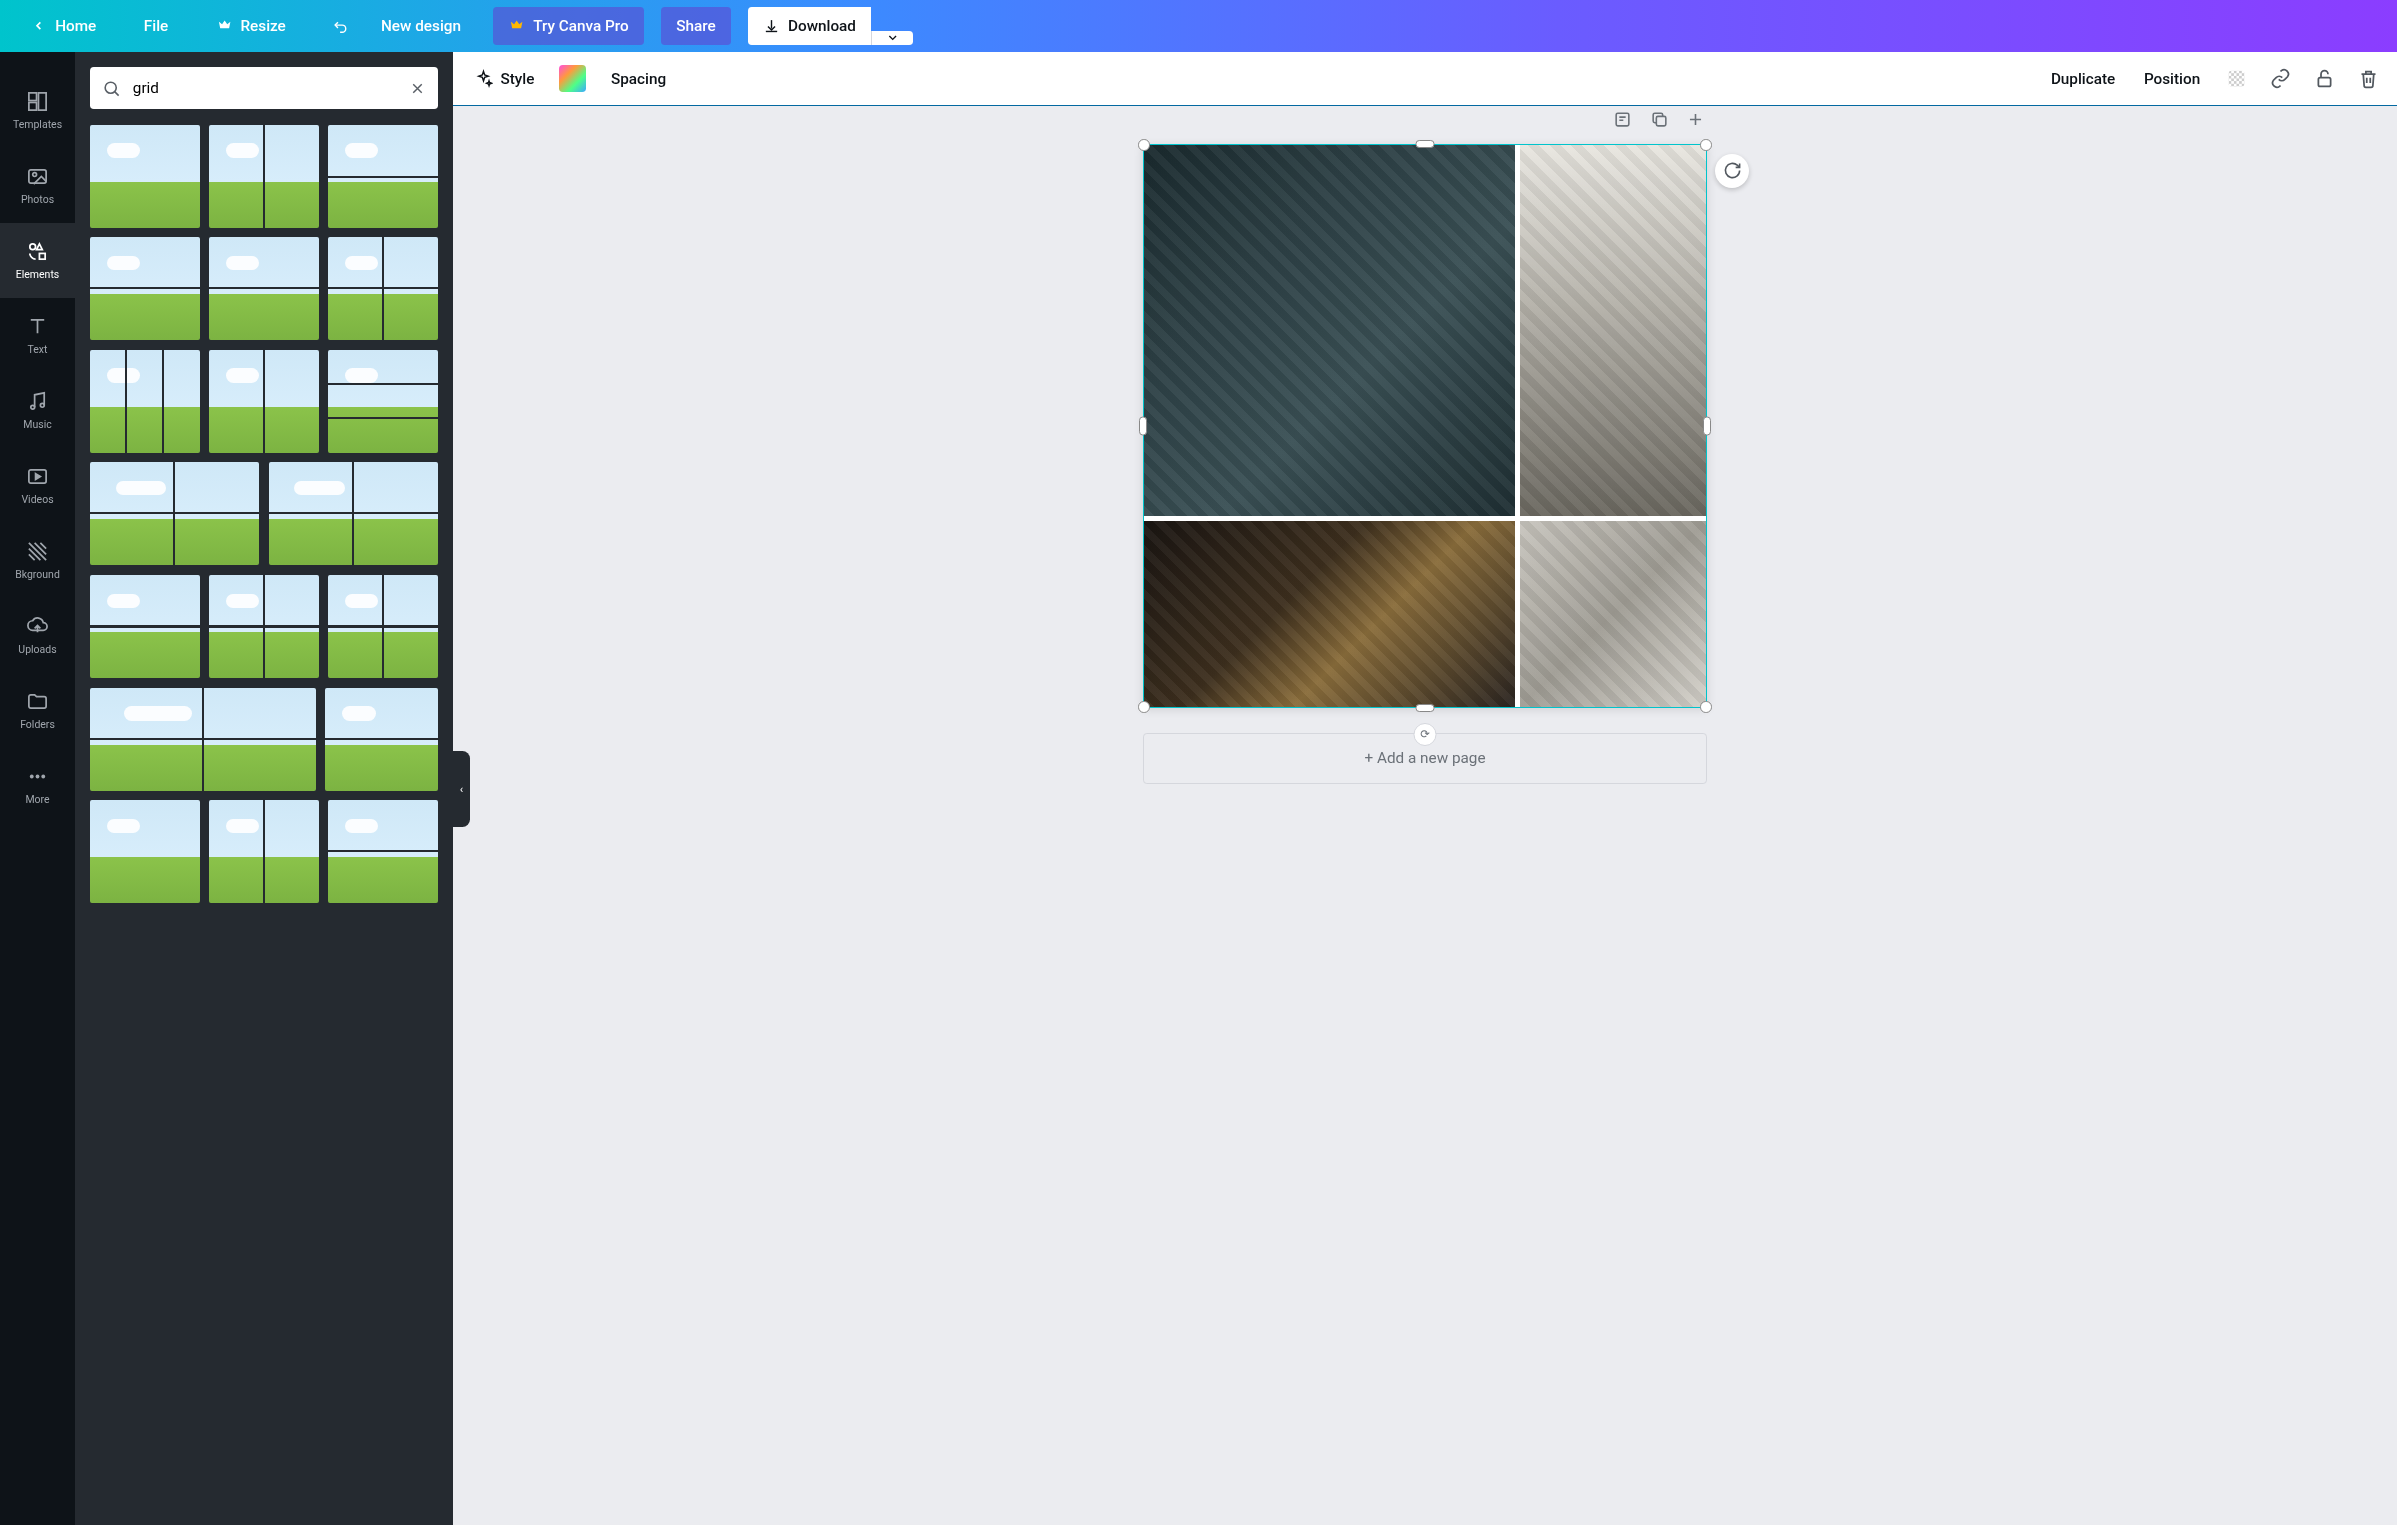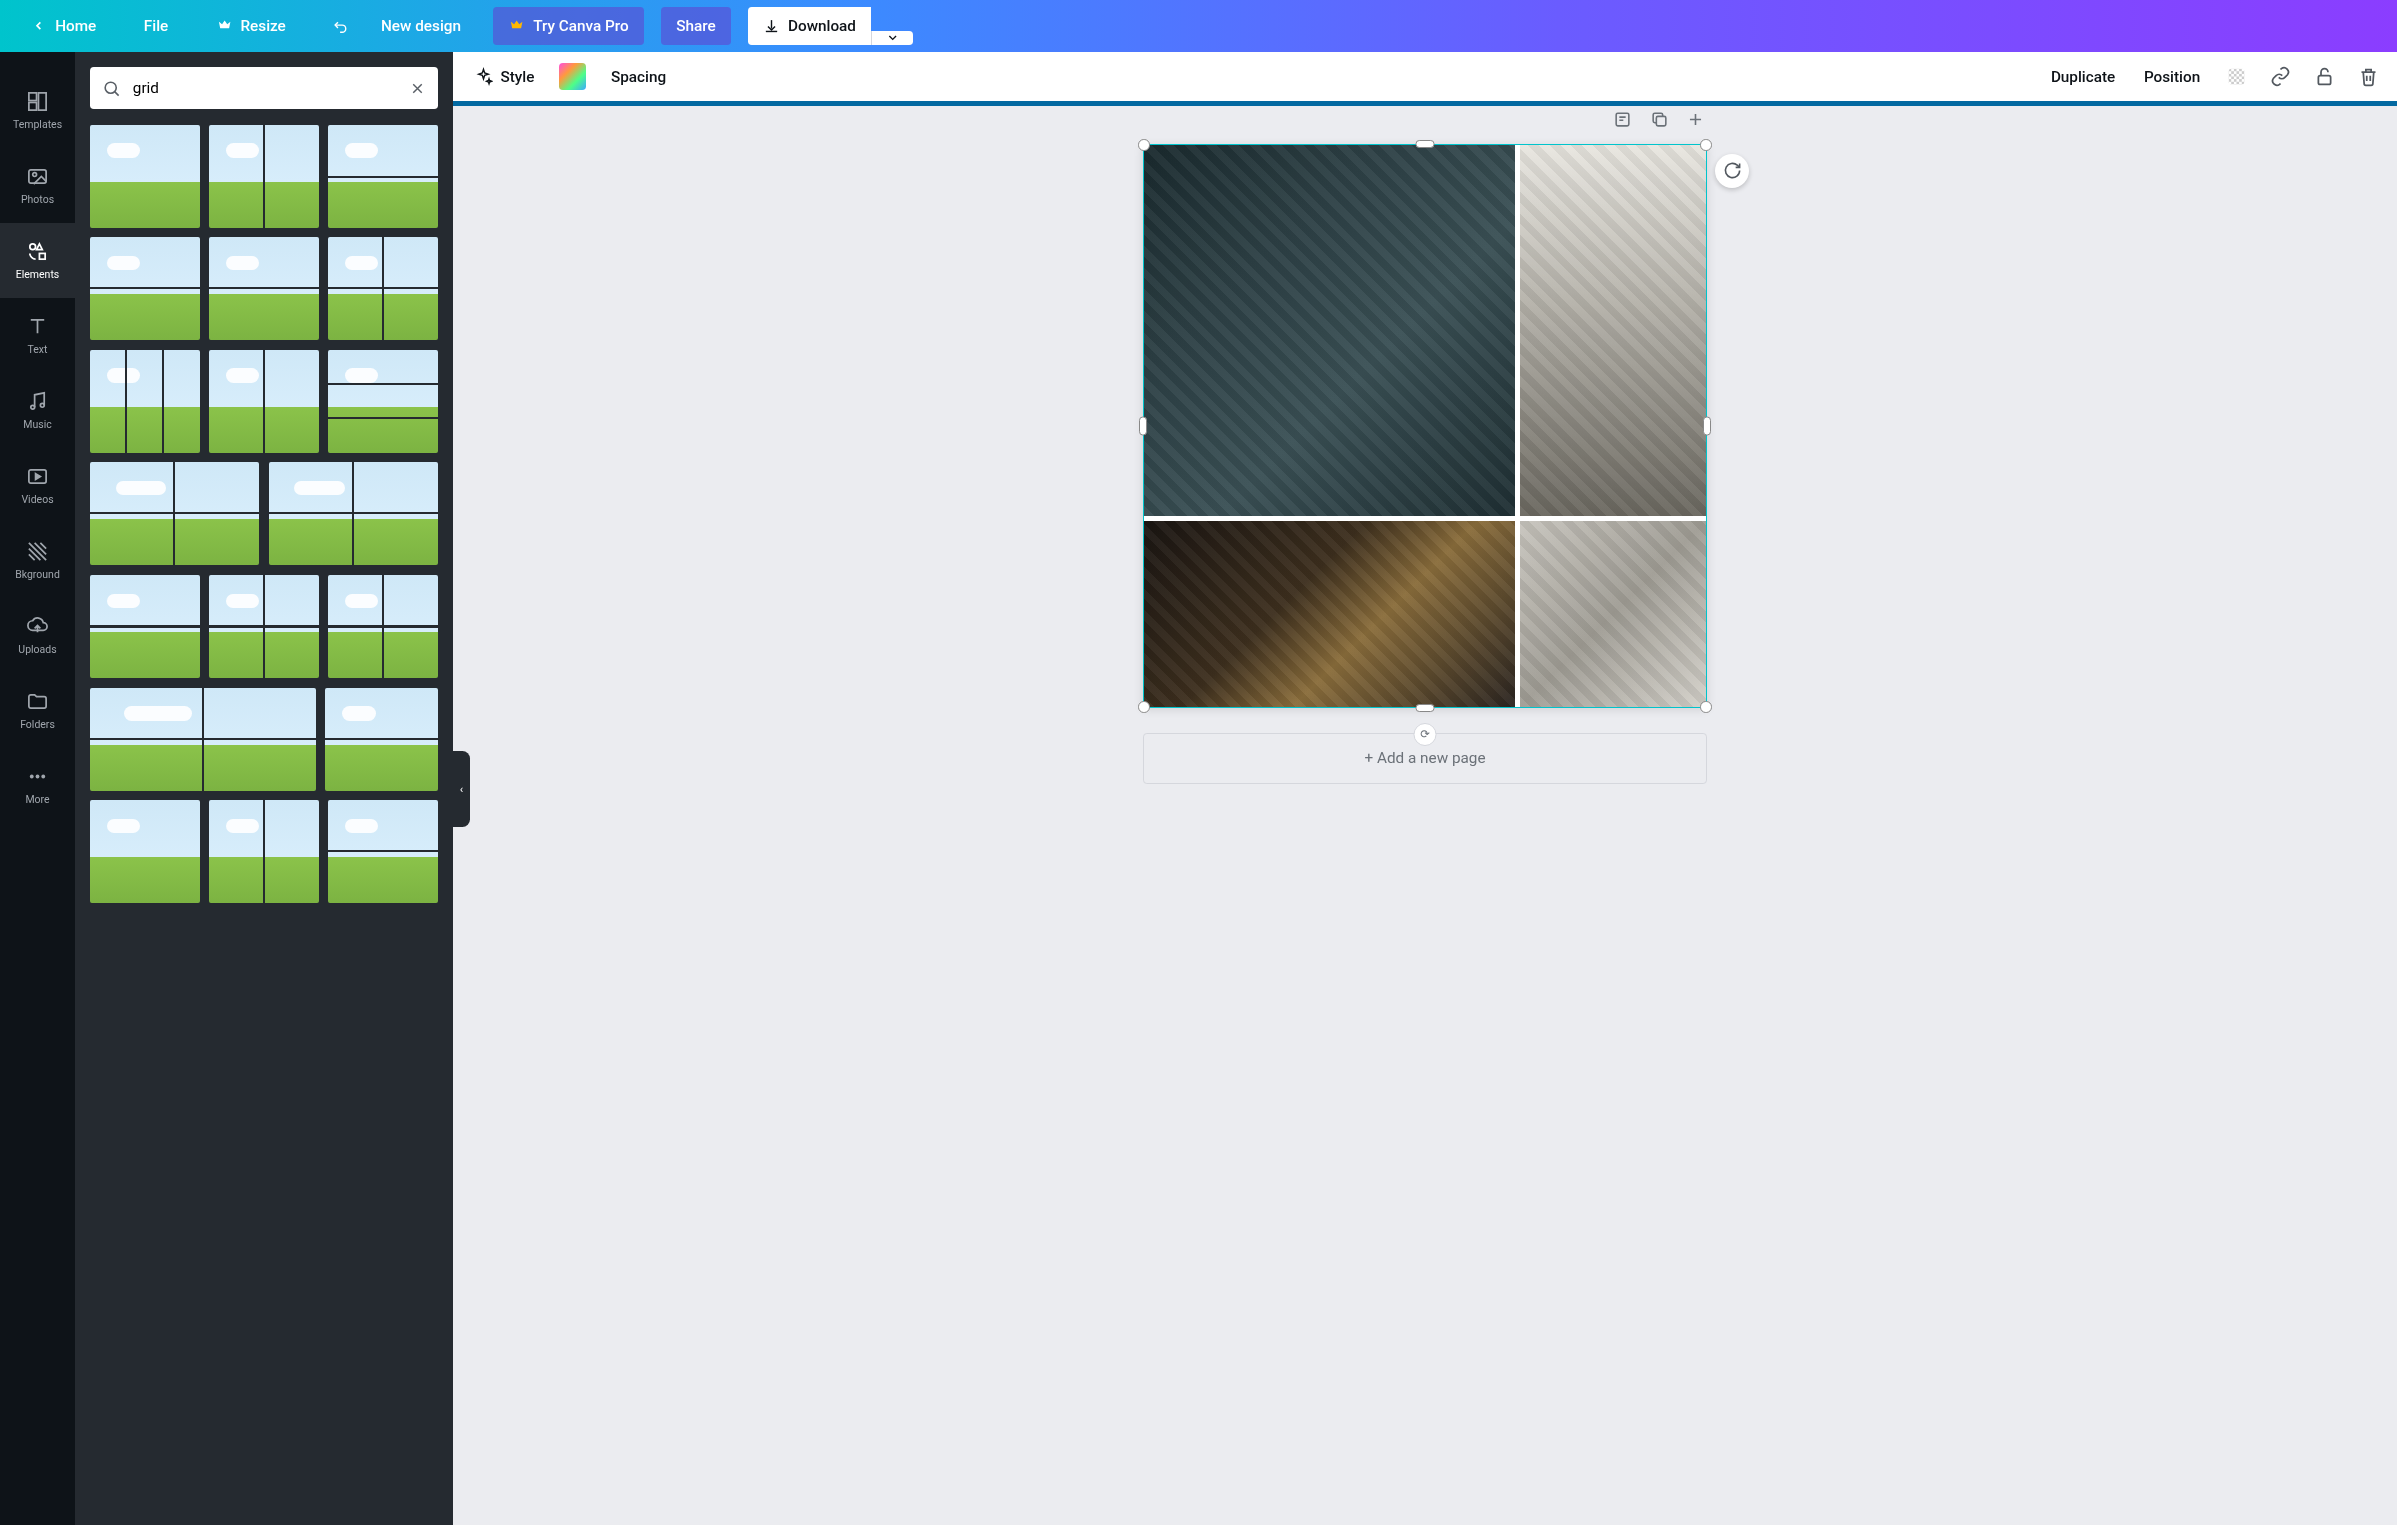--- a/index.html
+++ b/index.html
@@ -32,21 +32,21 @@
 .thumb{background:linear-gradient(180deg,#cfe8f7 0%,#d7edfb 55%,#8bc34a 55%,#7cb342 100%);border-radius:1.9px;cursor:pointer;position:relative;overflow:hidden}
 .thumb::before{content:"";position:absolute;width:30%;height:14%;background:#fff;border-radius:48px;top:18%;left:15%;opacity:.9}
 .thumb::after{content:"";position:absolute;inset:0;pointer-events:none}
 .thumb.split-v::after{background:linear-gradient(90deg,transparent calc(50% - 1px),#252a30 calc(50% - 1px),#252a30 calc(50% + 1px),transparent calc(50% + 1px))}
 .thumb.split-h::after{background:linear-gradient(180deg,transparent calc(50% - 1px),#252a30 calc(50% - 1px),#252a30 calc(50% + 1px),transparent calc(50% + 1px))}
 .thumb.split-v3::after{background:linear-gradient(90deg,transparent calc(33% - 1px),#252a30 calc(33% - 1px),#252a30 calc(33% + 1px),transparent calc(33% + 1px),transparent calc(66% - 1px),#252a30 calc(66% - 1px),#252a30 calc(66% + 1px),transparent calc(66% + 1px))}
 .thumb.split-h3::after{background:linear-gradient(180deg,transparent calc(33% - 1px),#252a30 calc(33% - 1px),#252a30 calc(33% + 1px),transparent calc(33% + 1px),transparent calc(66% - 1px),#252a30 calc(66% - 1px),#252a30 calc(66% + 1px),transparent calc(66% + 1px))}
 .thumb.split-q::after{background:linear-gradient(90deg,transparent calc(50% - 1px),#252a30 calc(50% - 1px),#252a30 calc(50% + 1px),transparent calc(50% + 1px)),linear-gradient(180deg,transparent calc(50% - 1px),#252a30 calc(50% - 1px),#252a30 calc(50% + 1px),transparent calc(50% + 1px))}
 .panel-collapse{position:absolute;right:-17px;top:50%;transform:translateY(-50%);width:17px;height:76px;background:#252a30;border-radius:0 7.6px 7.6px 0;display:flex;align-items:center;justify-content:center;color:#fff;cursor:pointer;font-size:11.5px}
 .editor{flex:1;display:flex;flex-direction:column;background:#ebecf0;min-width:0}
-.context-bar{height:54px;background:#fff;border-bottom:5px solid #0369a1;display:flex;align-items:center;padding:13px 17px;gap:21px;flex-shrink:0}
+.context-bar{height:54px;background:#fff;border-bottom:1px solid #0369a1;display:flex;align-items:center;padding:13px 17px;gap:21px;flex-shrink:0}
 .ctx-btn{display:flex;align-items:center;gap:7.6px;font-size:15.3px;font-weight:500;color:#0e1318;cursor:pointer;padding:5.7px 3.8px}
 .ctx-spacer{flex:1}
 .color-swatch{width:27px;height:27px;border-radius:3.8px;background:linear-gradient(135deg,#ff4de1 0%,#ff9a3d 33%,#4dff88 66%,#3da8ff 100%);cursor:pointer}
 .ctx-icon{width:23px;height:23px;display:flex;align-items:center;justify-content:center;color:#52585f;cursor:pointer}
 .canvas-area{flex:1;overflow:auto;display:flex;flex-direction:column;align-items:center;padding:38px 19px}
 .page-wrap{position:relative}
 .page-tools{position:absolute;top:-36px;right:0;display:flex;gap:13.4px}
 .page-tool{width:23px;height:23px;display:flex;align-items:center;justify-content:center;color:#6b7178;cursor:pointer}
 .page{width:564px;height:564px;background:#fff;position:relative;border:1.9px solid #00c4cc;box-shadow:0 1.9px 9.6px rgba(0,0,0,.12)}
 .handle{position:absolute;width:11.5px;height:11.5px;background:#fff;border:1px solid #888;border-radius:50%}

